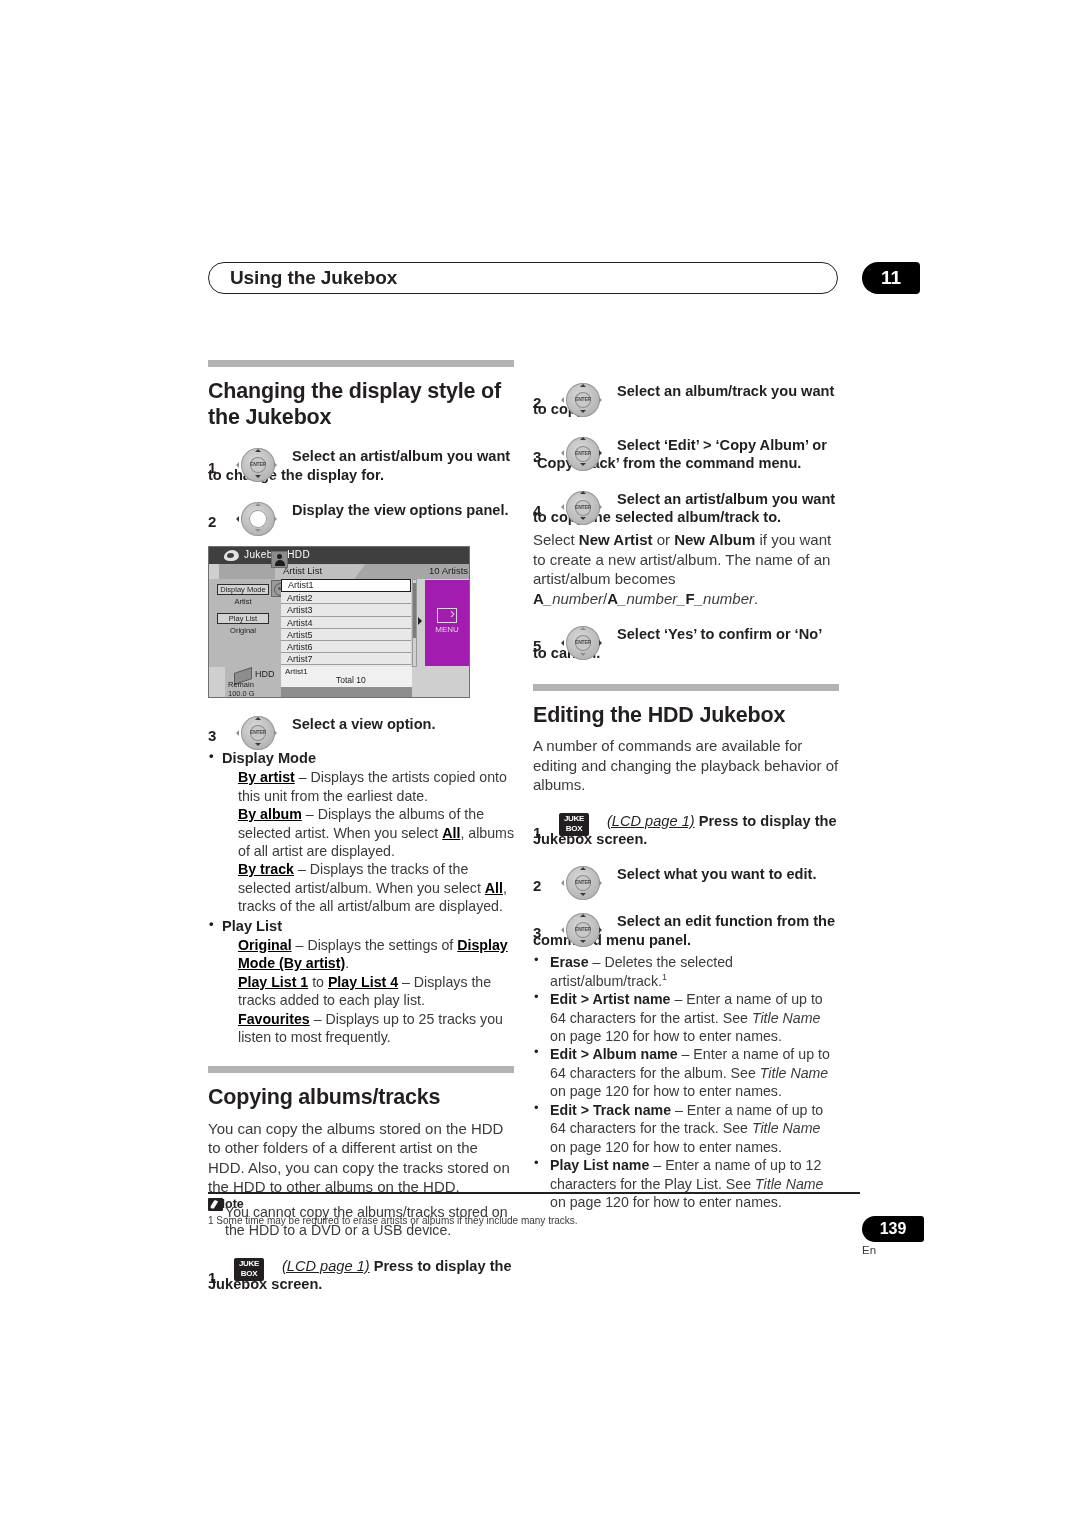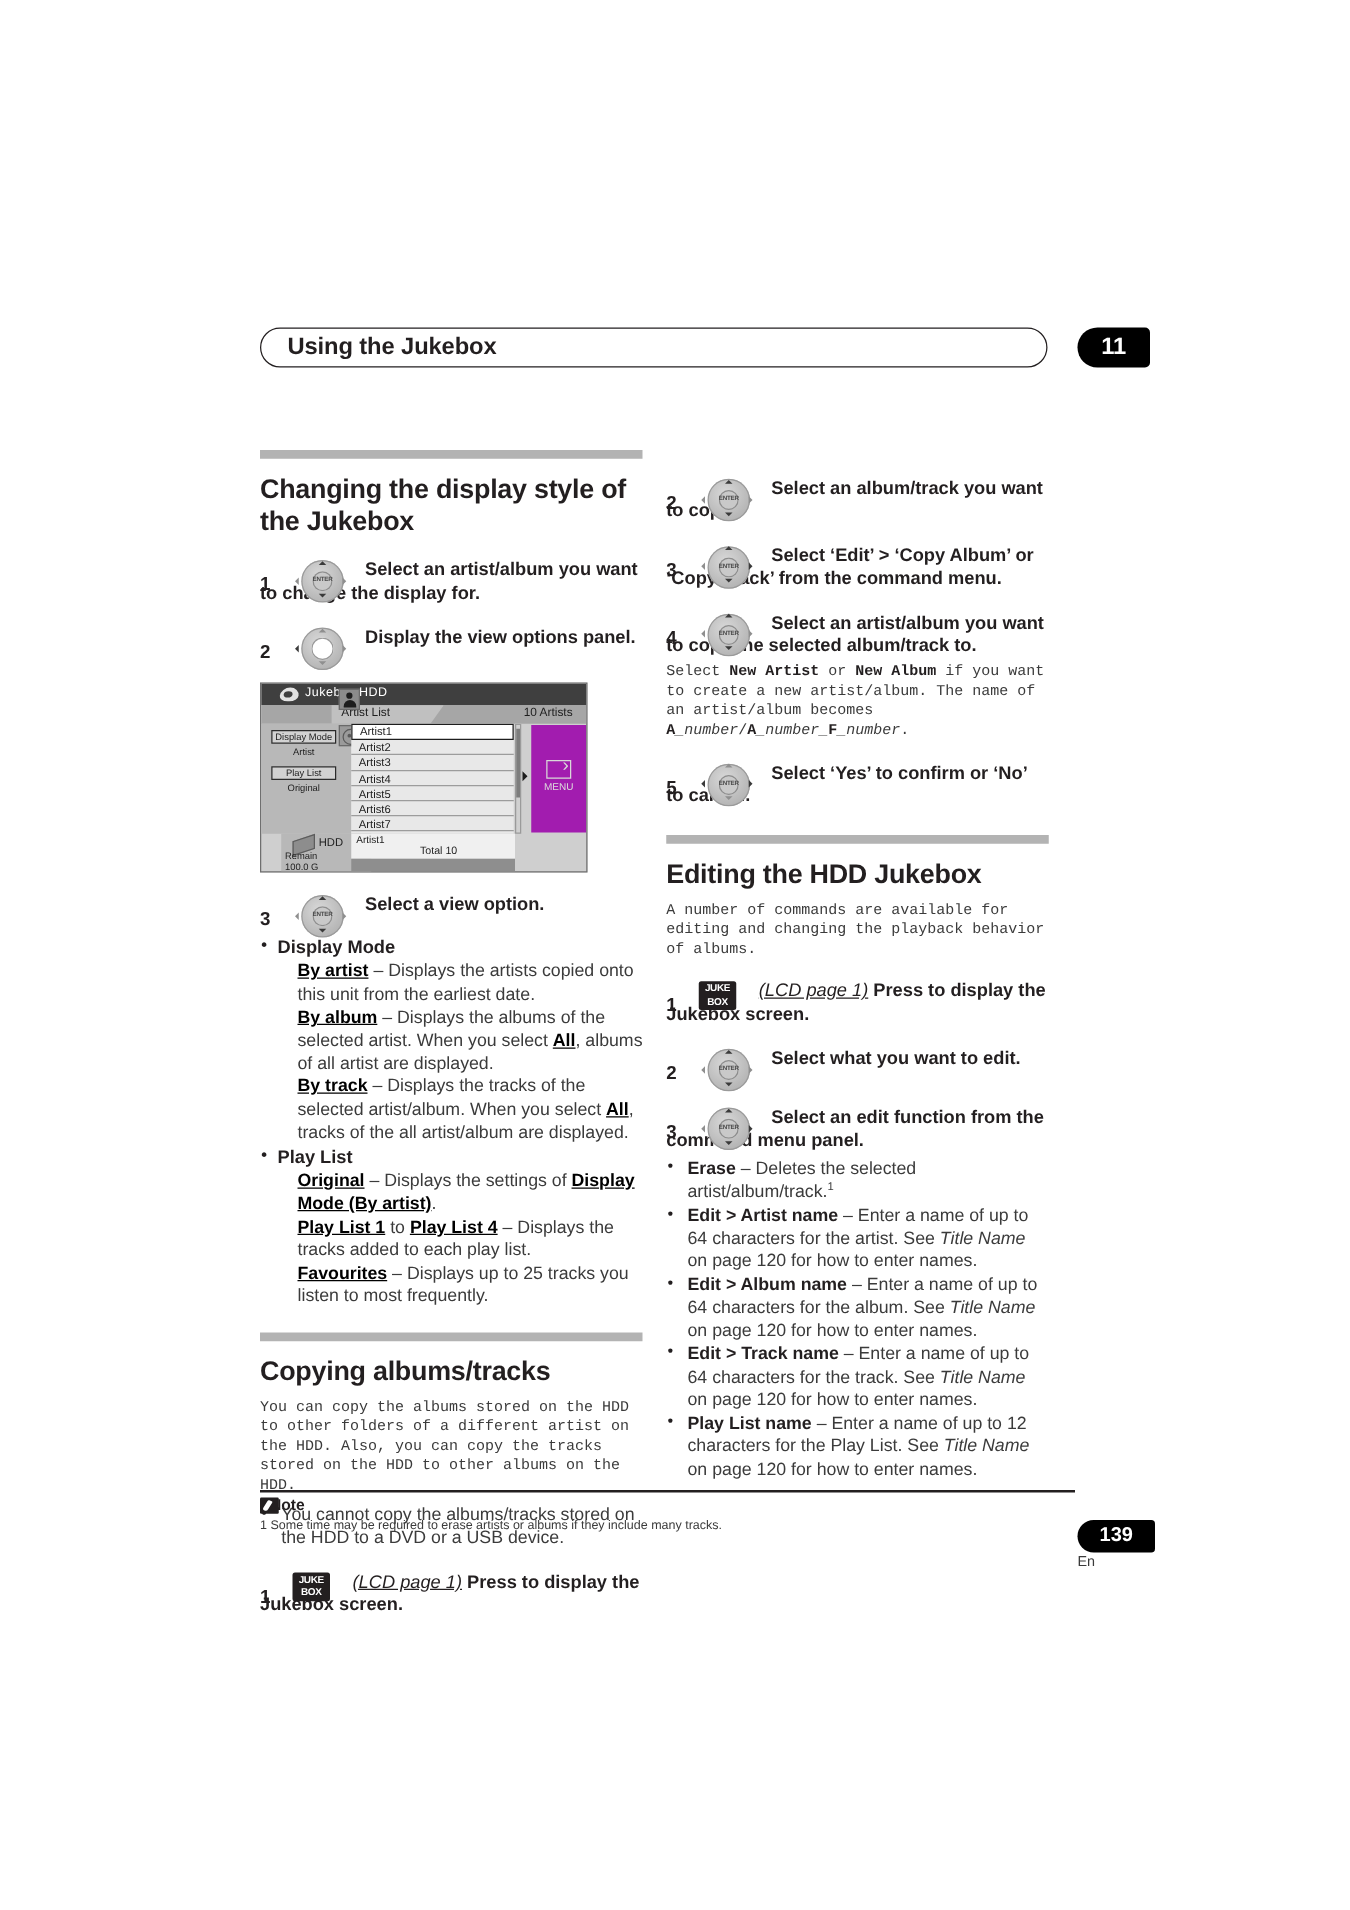--- a/index.html
+++ b/index.html
@@ -82,25 +82,24 @@
   h2.sec {
     font-size: 21.5px;
     font-weight: bold;
     line-height: 1.22;
     margin: 0 0 8px 0;
     letter-spacing: -0.2px;
     color: #231f20;
   }
 
   p.body {
-    font-size: 12px;
+    font-size: 15px;
     line-height: 1.30;
     margin: 0 0 3px 0;
     color: #3b3b3b;
-    font-family: Liberation Mono, monospace;
   }
 
   
   .step {
     position: relative;
     margin-top: 17px;
     margin-bottom: 4px;
     min-height: 30px;
   }
   .step .num {
@@ -283,21 +282,21 @@
   }
   .sc-titlebar .ttxt {
     position: absolute;
     left: 35px; top: 2px;
     color: #ffffff;
     font-size: 10px;
     letter-spacing: 0.4px;
   }
   .sc-tabrow {
     position: absolute;
-    left: 0; top: 17px;
+    left: 10px; top: 17px;
     width: 100%;
     height: 15px;
     background: #a6a6a6;
   }
   .sc-tabrow .tabname {
     position: absolute;
     left: 64px; top: 1px;
     font-size: 9.5px;
     color: #1d1d1d;
   }

